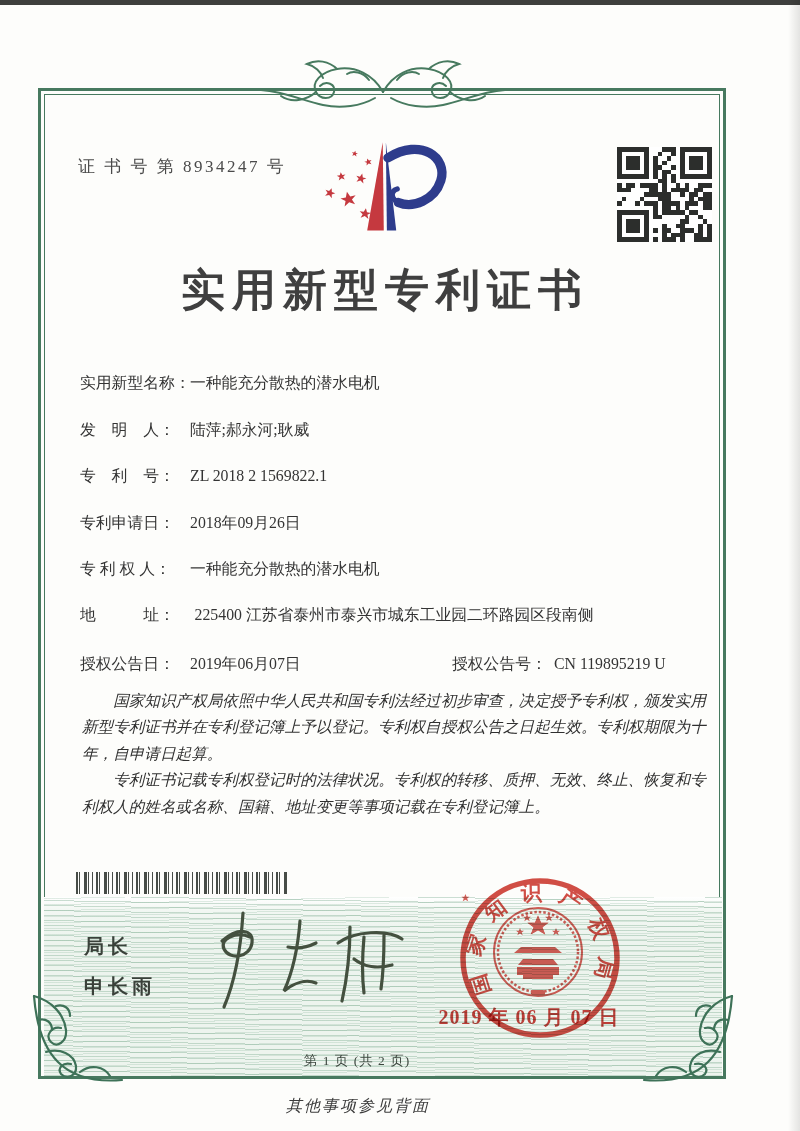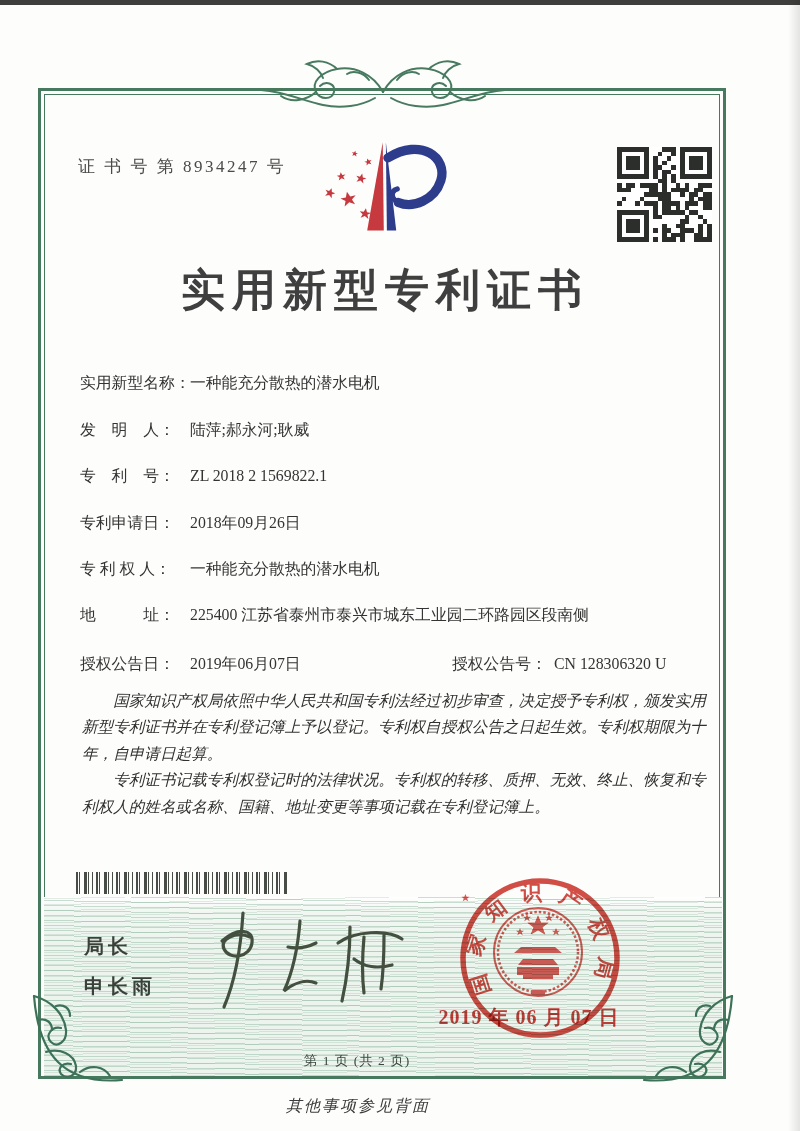--- a/index.html
+++ b/index.html
@@ -23,21 +23,21 @@
 
   .logo{position:absolute;left:316px;top:133px;width:148px;height:114px;}
   .qr{position:absolute;left:617px;top:147px;width:95px;height:95px;background:#fff;}
   .qr svg{width:100%;height:100%;display:block;}
 
   .title{position:absolute;left:0;top:261px;width:770px;margin:0;text-align:center;
     font-size:44px;font-weight:600;letter-spacing:7px;color:#3f3f3f;}
 
   .row{position:absolute;left:80px;font-size:15.8px;color:#343434;line-height:26px;}
   .row .lbl{display:inline-block;width:108px;white-space:nowrap;vertical-align:top;}
-  .row .val{display:inline-block;vertical-align:top;margin-left:2px;}
+  .row .val{display:inline-block;vertical-align:top;margin-left:2px;text-align:center;}
   .val-wrap{width:408px;}
   .row-grant2{left:452px;}
   .row-grant2 .lbl{width:100px;}
 
   .bodytext{position:absolute;left:82px;top:688px;width:632px;font-size:15.6px;
     line-height:26.4px;color:#303030;font-style:italic;}
   .bodytext p{margin:0;text-indent:2em;}
 
   .guilloche{position:absolute;left:44px;top:897px;width:678px;height:179px;
     background-color:#edf4ee;
@@ -307,21 +307,21 @@
     <div class="row" style="top:556px">
       <span class="lbl">专 利 权 人：</span><span class="val">一种能充分散热的潜水电机</span>
     </div>
     <div class="row" style="top:602px">
       <span class="lbl">地　　　址：</span><span class="val val-wrap">225400 江苏省泰州市泰兴市城东工业园二环路园区段南侧</span>
     </div>
     <div class="row" style="top:651px">
       <span class="lbl">授权公告日：</span><span class="val">2019年06月07日</span>
     </div>
     <div class="row row-grant2" style="top:651px">
-      <span class="lbl">授权公告号：</span><span class="val">CN 128306320 U</span>
+      <span class="lbl">授权公告号：</span><span class="val">CN 119895219 U</span>
     </div>
 
     <div class="bodytext">
       <p>国家知识产权局依照中华人民共和国专利法经过初步审查，决定授予专利权，颁发实用新型专利证书并在专利登记簿上予以登记。专利权自授权公告之日起生效。专利权期限为十年，自申请日起算。</p>
       <p>专利证书记载专利权登记时的法律状况。专利权的转移、质押、无效、终止、恢复和专利权人的姓名或名称、国籍、地址变更等事项记载在专利登记簿上。</p>
     </div>
 
     <div class="barcode"></div>
 
     <div class="signer signer-title">局长</div>

